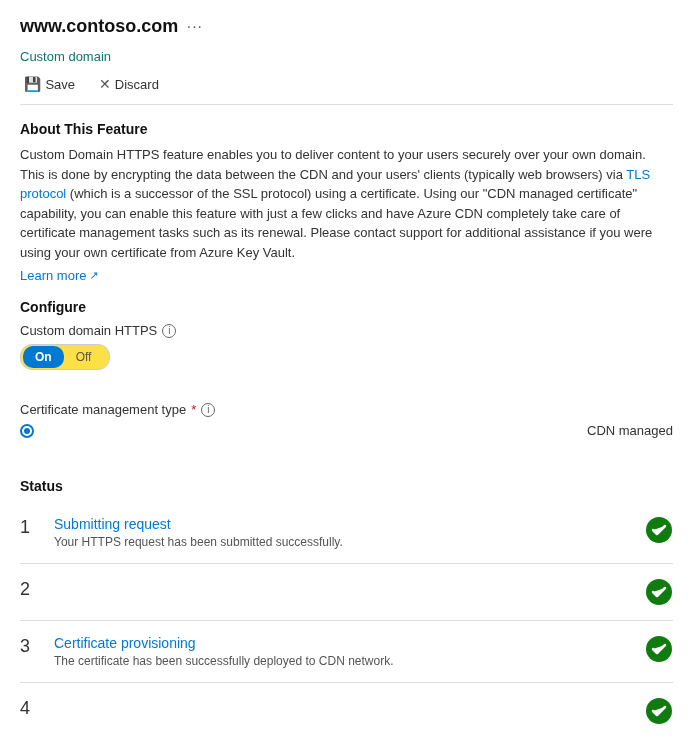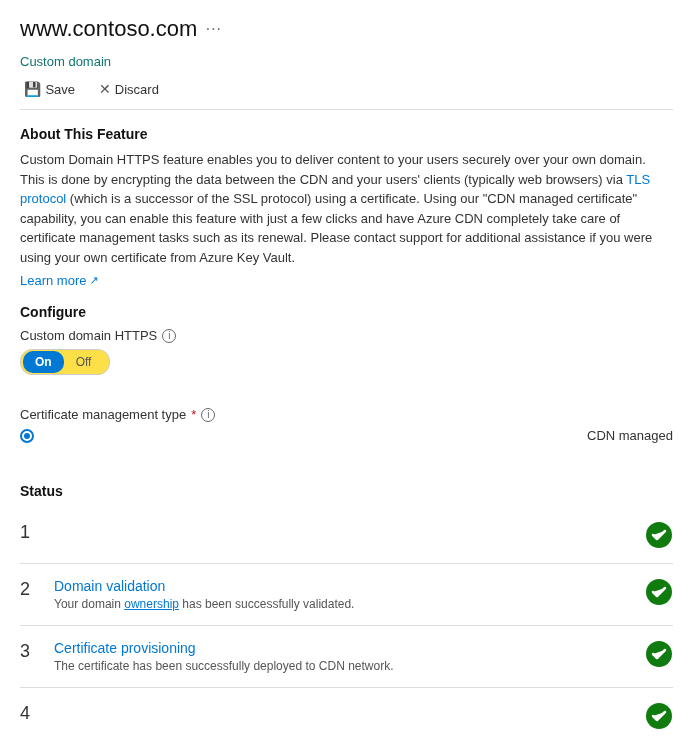--- a/index.html
+++ b/index.html
@@ -6,22 +6,22 @@
     body {
       font-family: 'Segoe UI', Arial, sans-serif;
       font-size: 13px;
       color: #333;
       background: #fff;
       width: 693px;
       min-height: 741px;
       padding: 16px 20px;
     }
     .page-title {
-      font-size: 22px;
-      font-weight: 400;
+      font-size: 18px;
+      font-weight: 700;
       color: #111;
       display: flex;
       align-items: center;
       gap: 8px;
     }
     .ellipsis-icon {
       font-size: 16px;
       color: #666;
       cursor: pointer;
     }
@@ -269,34 +269,34 @@
   </div>
 </div>
 
 <div class="spacer"></div>
 
 <div class="status-section">
   <div class="section-title">Status</div>
 
   <div class="status-item">
     <span class="status-num">1</span>
+    <div class="status-content">
+      <div class="status-title">Submitting request</div>
+      <div class="status-desc">
+        <span>Your HTTPS request has been submitted successfully.</span>
+      </div>
+    </div>
     <svg class="check-icon" viewBox="0 0 28 28">
       <circle class="check-circle" cx="14" cy="14" r="13"></circle>
       <polyline class="check-mark" points="8,14 12,18 20,10" stroke="white" stroke-width="2.5" fill="none" stroke-linecap="round" stroke-linejoin="round"></polyline>
     </svg>
   </div>
 
   <div class="status-item">
     <span class="status-num">2</span>
-    <div class="status-content">
-      <div class="status-title">Domain validation</div>
-      <div class="status-desc">
-        <span>Your domain </span><a class="link" href="#">ownership</a><span> has been successfully validated.</span>
-      </div>
-    </div>
     <svg class="check-icon" viewBox="0 0 28 28">
       <circle class="check-circle" cx="14" cy="14" r="13"></circle>
       <polyline class="check-mark" points="8,14 12,18 20,10" stroke="white" stroke-width="2.5" fill="none" stroke-linecap="round" stroke-linejoin="round"></polyline>
     </svg>
   </div>
 
   <div class="status-item">
     <span class="status-num">3</span>
     <div class="status-content">
       <div class="status-title">Certificate provisioning</div>

